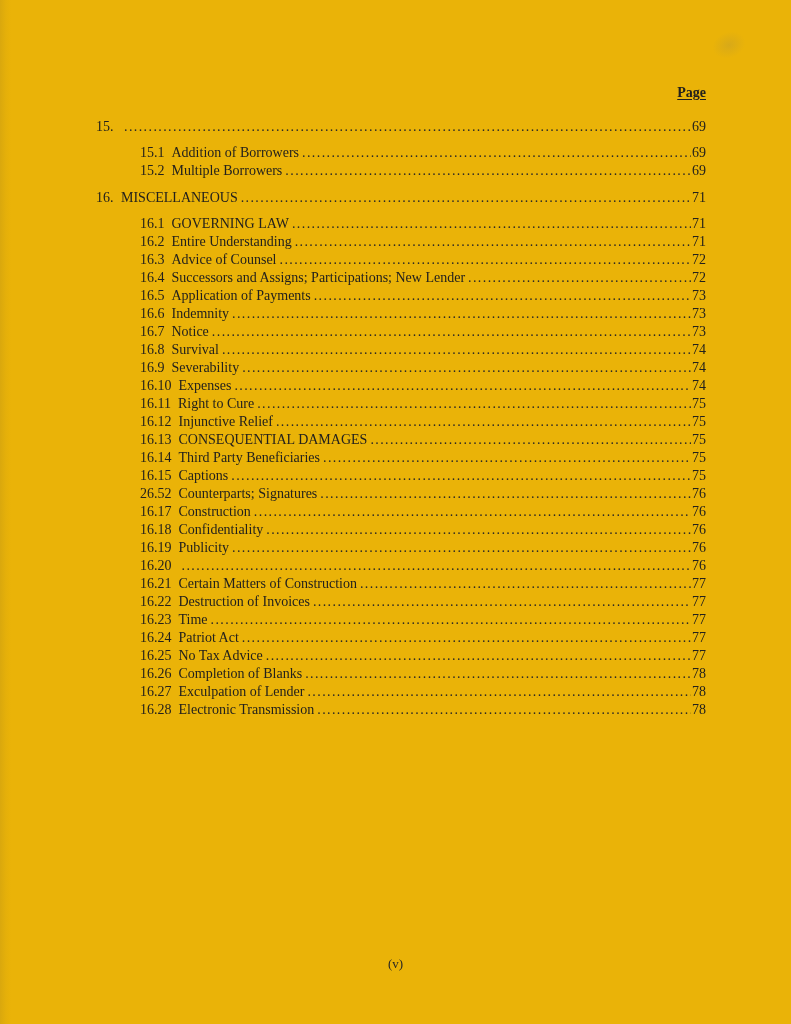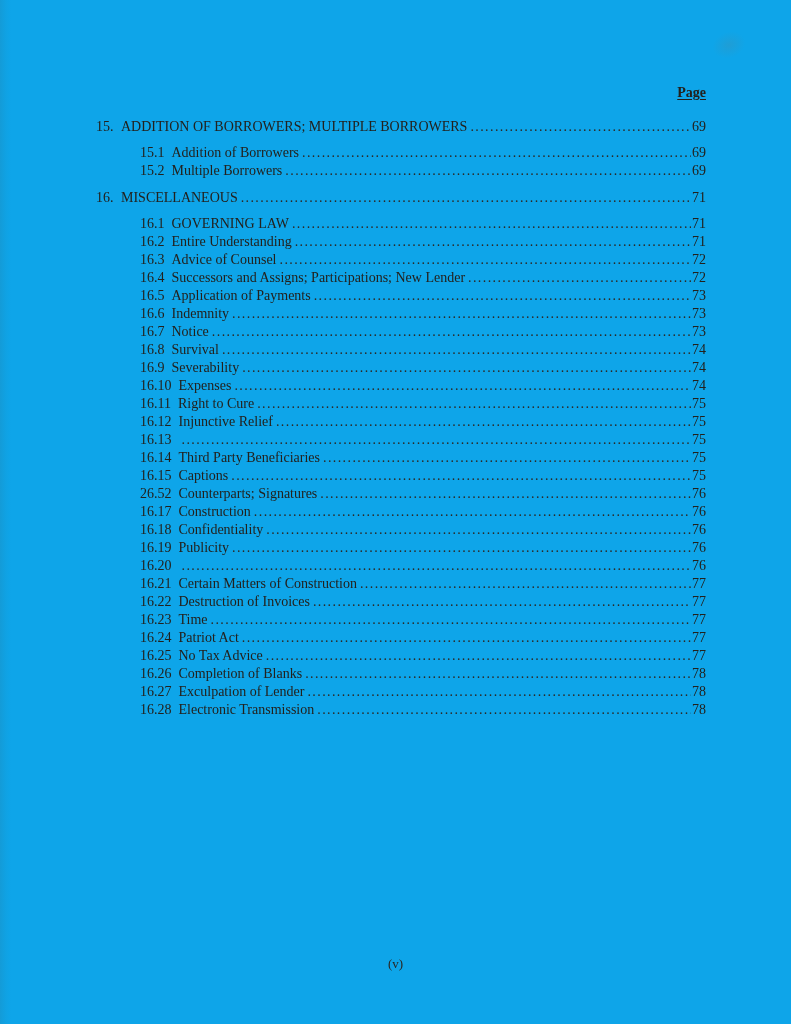--- a/index.html
+++ b/index.html
@@ -5,21 +5,21 @@
   html, body {
     margin: 0;
     padding: 0;
     background: #e9e9e7;
   }
   .page {
     position: relative;
     width: 791px;
     height: 1024px;
     margin: 0 auto;
-    background: #0ea5e9;
+    background: #eab308;
     color: #23211d;
     font-family: "Liberation Serif", "DejaVu Serif", serif;
     font-size: 14px;
     overflow: hidden;
     box-sizing: border-box;
     padding: 84px 85px 0 96px;
   }
   
   .page::before {
     content: "";
@@ -107,21 +107,20 @@
   <div class="scan-smudge"></div>
 
   <div class="toc-header">
     <span class="page-label">Page</span>
   </div>
 
   <div id="toc-root">
       <div>
         <div class="row section-row">
           <span class="num">15.</span>
-          <span class="title">ADDITION OF BORROWERS; MULTIPLE BORROWERS</span>
           <span class="leader"></span>
           <span class="pg">69</span>
         </div>
         <div class="row item-row">
           <span class="num">15.1</span>
           <span class="title">Addition of Borrowers</span>
           <span class="leader"></span>
           <span class="pg">69</span>
         </div>
         <div class="row item-row">
@@ -205,20 +204,21 @@
           <span class="pg">75</span>
         </div>
         <div class="row item-row">
           <span class="num">16.12</span>
           <span class="title">Injunctive Relief</span>
           <span class="leader"></span>
           <span class="pg">75</span>
         </div>
         <div class="row item-row">
           <span class="num">16.13</span>
+          <span class="title">CONSEQUENTIAL DAMAGES</span>
           <span class="leader"></span>
           <span class="pg">75</span>
         </div>
         <div class="row item-row">
           <span class="num">16.14</span>
           <span class="title">Third Party Beneficiaries</span>
           <span class="leader"></span>
           <span class="pg">75</span>
         </div>
         <div class="row item-row">

